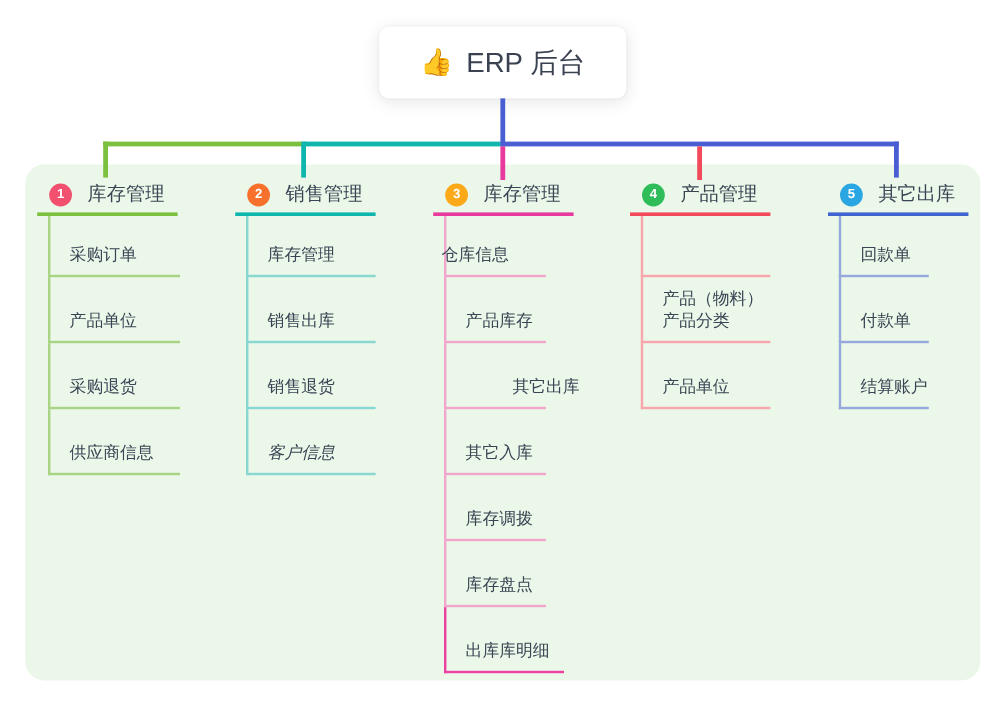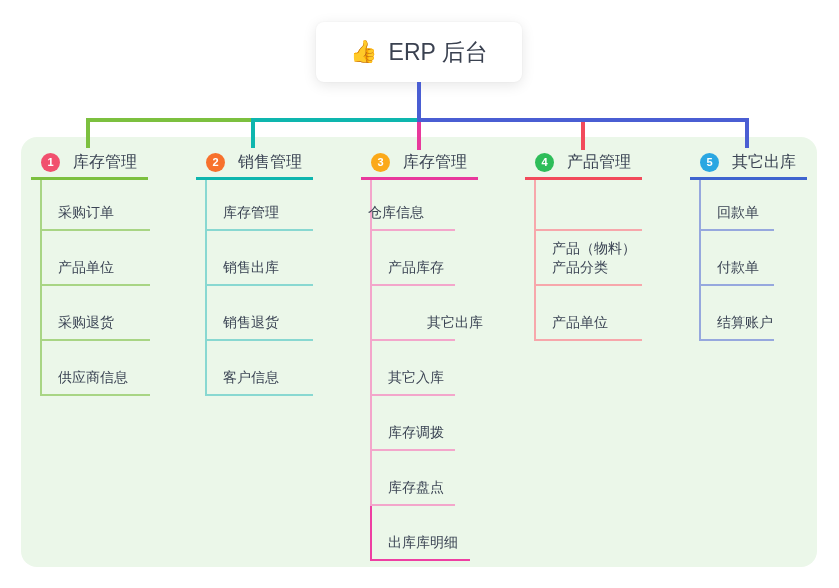--- a/index.html
+++ b/index.html
@@ -72,21 +72,21 @@
       <div class="child-underline" style="left: 205px; top: 229px; width: 108px; background: rgb(136, 216, 209);"></div>
       <div class="child-label" style="left: 223px; top: 202px;">库存管理</div>
       <div class="trunk-seg" style="left: 205px; top: 231px; height: 55px; background: rgb(136, 216, 209);"></div>
       <div class="child-underline" style="left: 205px; top: 284px; width: 108px; background: rgb(136, 216, 209);"></div>
       <div class="child-label" style="left: 223px; top: 257px;">销售出库</div>
       <div class="trunk-seg" style="left: 205px; top: 286px; height: 55px; background: rgb(136, 216, 209);"></div>
       <div class="child-underline" style="left: 205px; top: 339px; width: 108px; background: rgb(136, 216, 209);"></div>
       <div class="child-label" style="left: 223px; top: 312px;">销售退货</div>
       <div class="trunk-seg" style="left: 205px; top: 341px; height: 55px; background: rgb(136, 216, 209);"></div>
       <div class="child-underline" style="left: 205px; top: 394px; width: 108px; background: rgb(136, 216, 209);"></div>
-      <div class="child-label" style="left: 223px; top: 367px;">客户信息</div>
+      <div class="child-label" style="left: 223px; top: 367px; font-style: italic;">客户信息</div>
       <div class="branch-header" style="left: 371px; top: 152px; height: 20px;">
         <div class="badge" style="background: rgb(251, 169, 25);">3</div>
         <div class="branch-label">库存管理</div>
       </div>
       <div class="hdr-underline" style="left: 361px; top: 177px; width: 117px; background: rgb(232, 57, 156);"></div>
       <div class="trunk-seg" style="left: 370px; top: 180px; height: 51px; background: rgb(243, 166, 203);"></div>
       <div class="child-underline" style="left: 370px; top: 229px; width: 85px; background: rgb(243, 166, 203);"></div>
       <div class="child-label" style="left: 368px; top: 202px;">仓库信息</div>
       <div class="trunk-seg" style="left: 370px; top: 231px; height: 55px; background: rgb(243, 166, 203);"></div>
       <div class="child-underline" style="left: 370px; top: 284px; width: 85px; background: rgb(243, 166, 203);"></div>

